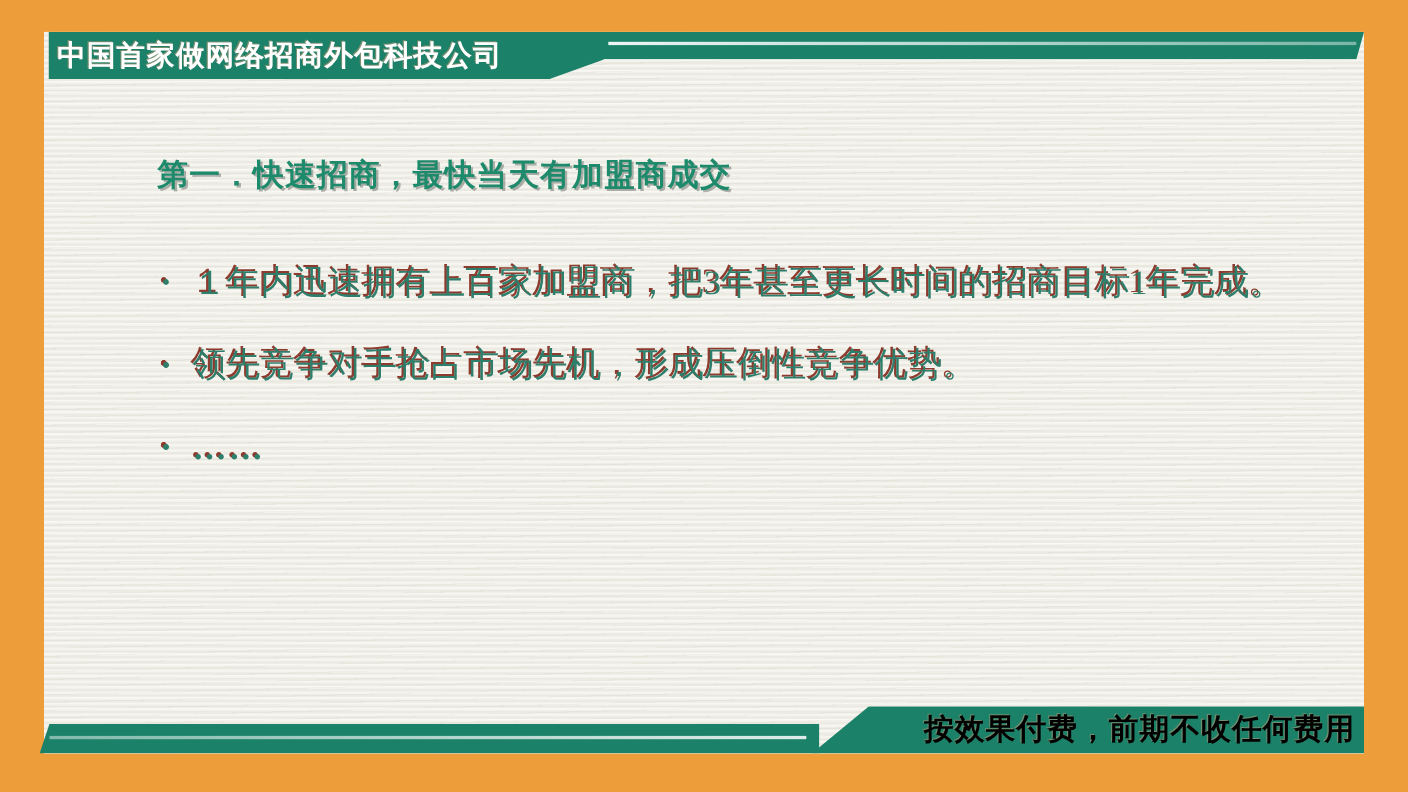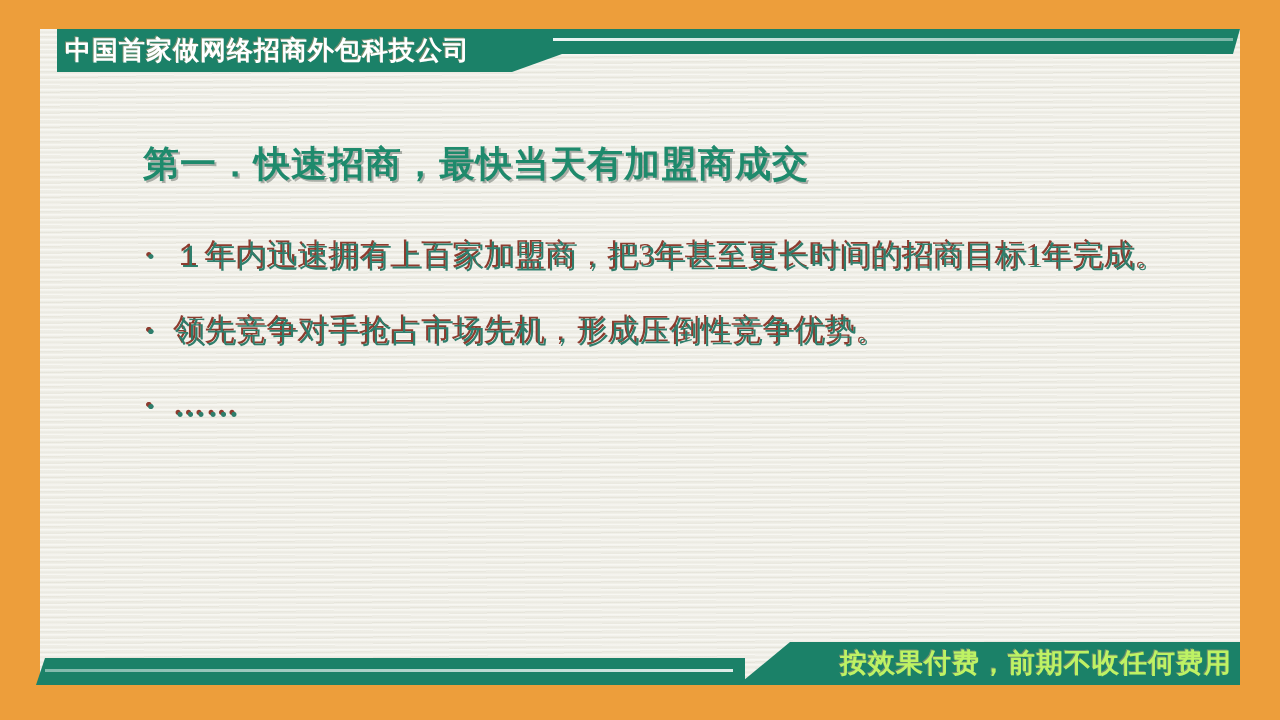--- a/index.html
+++ b/index.html
@@ -21,21 +21,21 @@
   
   .paper{
     position:absolute;left:40px;top:29px;width:1200px;height:656px;
     background-color:var(--cream);
     background-image:
       repeating-linear-gradient(180deg, rgba(255,255,255,0.55) 0px, rgba(255,255,255,0) 2px, rgba(190,188,172,0.16) 3px, rgba(255,255,255,0) 5px),
       repeating-linear-gradient(178.5deg, rgba(214,212,198,0.22) 0 1px, rgba(0,0,0,0) 1px 7px);
   }
   
   .hdr-bar{
-    position:absolute;left:57px;top:29px;width:505px;height:43px;
+    position:absolute;left:44px;top:29px;width:505px;height:43px;
     background:var(--green);
     clip-path:polygon(0 0,505px 0,505px 25px,455px 100%,0 100%);
   }
   .hdr-text{
     position:absolute;left:8px;top:0;height:43px;line-height:43px;
     color:#fff;font-weight:bold;font-size:26px;letter-spacing:1px;
     white-space:nowrap;
     text-shadow:-1px -1px 0 rgba(238,160,122,0.45);
   }
   .hdr-thin{
@@ -57,28 +57,28 @@
     position:absolute;left:45px;top:669px;width:688px;height:3px;
     background:linear-gradient(90deg, rgba(255,255,255,0.45), rgba(255,255,255,0.85));
   }
   .ftr-bar{
     position:absolute;left:738px;top:642px;width:502px;height:43px;
     background:var(--green);
     clip-path:polygon(52px 0,100% 0,100% 100%,0 100%);
   }
   .ftr-text{
     position:absolute;right:8px;top:0;height:56px;line-height:43px;
-    color:#bef264;font-weight:bold;font-size:27px;letter-spacing:1px;
+    color:#000000;font-weight:bold;font-size:27px;letter-spacing:1px;
     white-space:nowrap;
     text-shadow:-1px -1px 0 rgba(238,160,122,0.4);
   }
   
   .slide-title{
     position:absolute;left:143px;top:140px;
-    font-size:36px;font-weight:bold;letter-spacing:1px;
+    font-size:28px;font-weight:bold;letter-spacing:1px;
     color:var(--title-green);
     text-shadow:2px 2px 0 rgba(84,94,86,0.45);
     white-space:nowrap;
   }
   .bullet-list{
     position:absolute;left:145px;top:240px;width:1060px;
     list-style:none;
   }
   .bullet-list li{
     position:relative;

